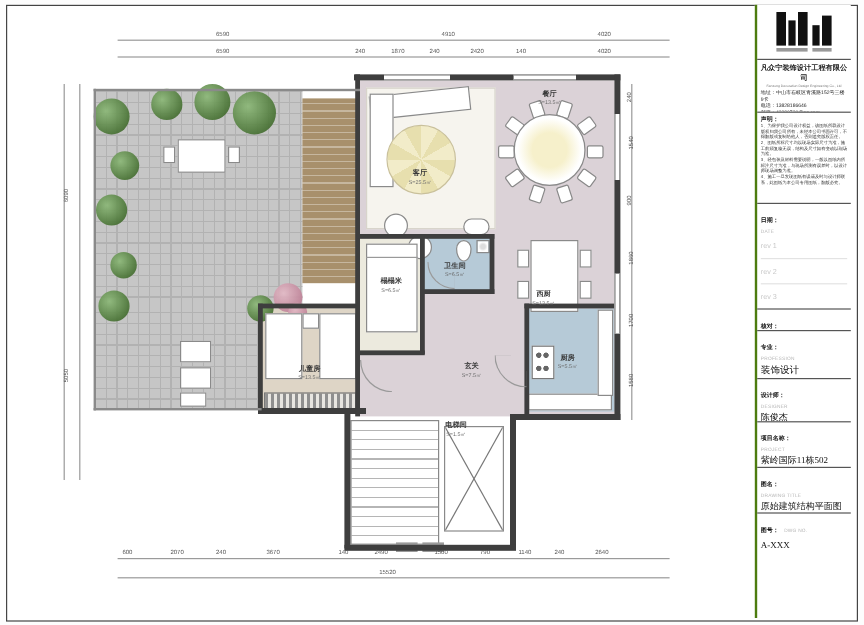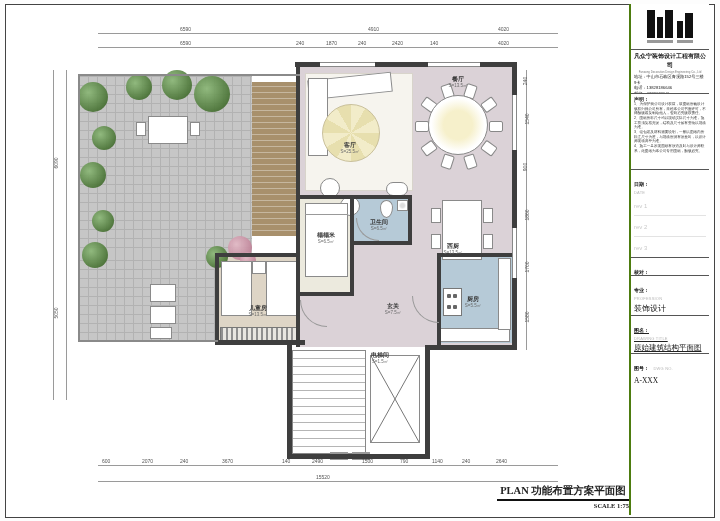--- a/index.html
+++ b/index.html
@@ -257,24 +257,20 @@
   <span class="dim v" style="left:50px;top:160px;">6090</span>
   <span class="dim v" style="left:50px;top:310px;">5050</span>
 
   <span class="dim v" style="left:521px;top:78px;">240</span>
   <span class="dim v" style="left:521px;top:116px;">1540</span>
   <span class="dim v" style="left:521px;top:164px;">900</span>
   <span class="dim v" style="left:521px;top:212px;">1860</span>
   <span class="dim v" style="left:521px;top:264px;">1700</span>
   <span class="dim v" style="left:521px;top:314px;">1580</span>
 
-  <div class="abs footer">
-    <div class="t">PLAN  功能布置方案平面图</div>
-    <div class="s">SCALE 1:75</div>
-  </div>
 
   <div class="abs tb">
     <div class="sec" style="height:46px;text-align:center;">
       <svg class="logosvg" width="54" height="38" viewBox="0 0 54 38">
         <rect x="4" y="1" width="8" height="28" fill="#111"></rect>
         <rect x="14" y="8" width="6" height="21" fill="#111"></rect>
         <rect x="22" y="1" width="8" height="28" fill="#111"></rect>
         <rect x="34" y="12" width="6" height="17" fill="#111"></rect>
         <rect x="42" y="4" width="8" height="25" fill="#111"></rect>
         <rect x="4" y="31" width="26" height="3" fill="#999"></rect>
@@ -304,21 +300,31 @@
     </div>
     <div class="sec" style="height:18px;">
       <span class="zh">核对：</span>
       
     </div>
     <div class="sec" style="height:40px;">
       <span class="zh">专业：</span>
       <div class="en">PROFESSION</div>
       <div class="val big">装饰设计</div>
     </div>
-    <div class="sec" style="height:38px;text-decoration:underline;">
+    <div class="sec" style="height:36px;">
+      <span class="zh">设计师：</span>
+      <div class="en">DESIGNER</div>
+      <div class="val">陈俊杰</div>
+    </div>
+    <div class="sec" style="height:38px;">
+      <span class="zh">项目名称：</span>
+      <div class="en">PROJECT</div>
+      <div class="val">紫岭国际11栋502</div>
+    </div>
+    <div class="sec" style="height:38px;">
       <span class="zh">图名：</span>
       <div class="en">DRAWING TITLE</div>
       <div class="val">原始建筑结构平面图</div>
     </div>
     <div class="sec" style="height:30px;border-bottom:none;">
       <span class="zh">图号：</span>
       <span class="en">DWG NO.</span>
       <div class="val">A-XXX</div>
     </div>
   </div>

